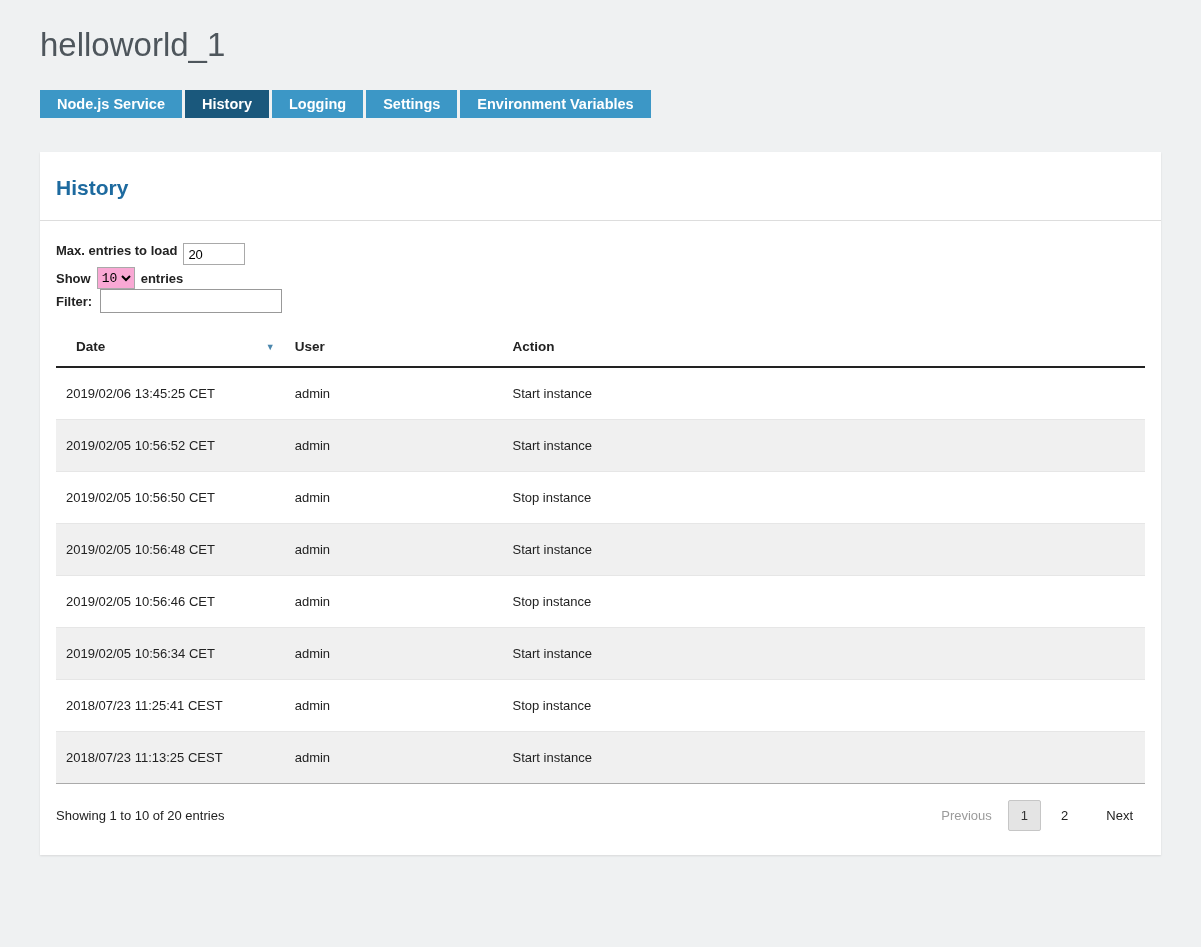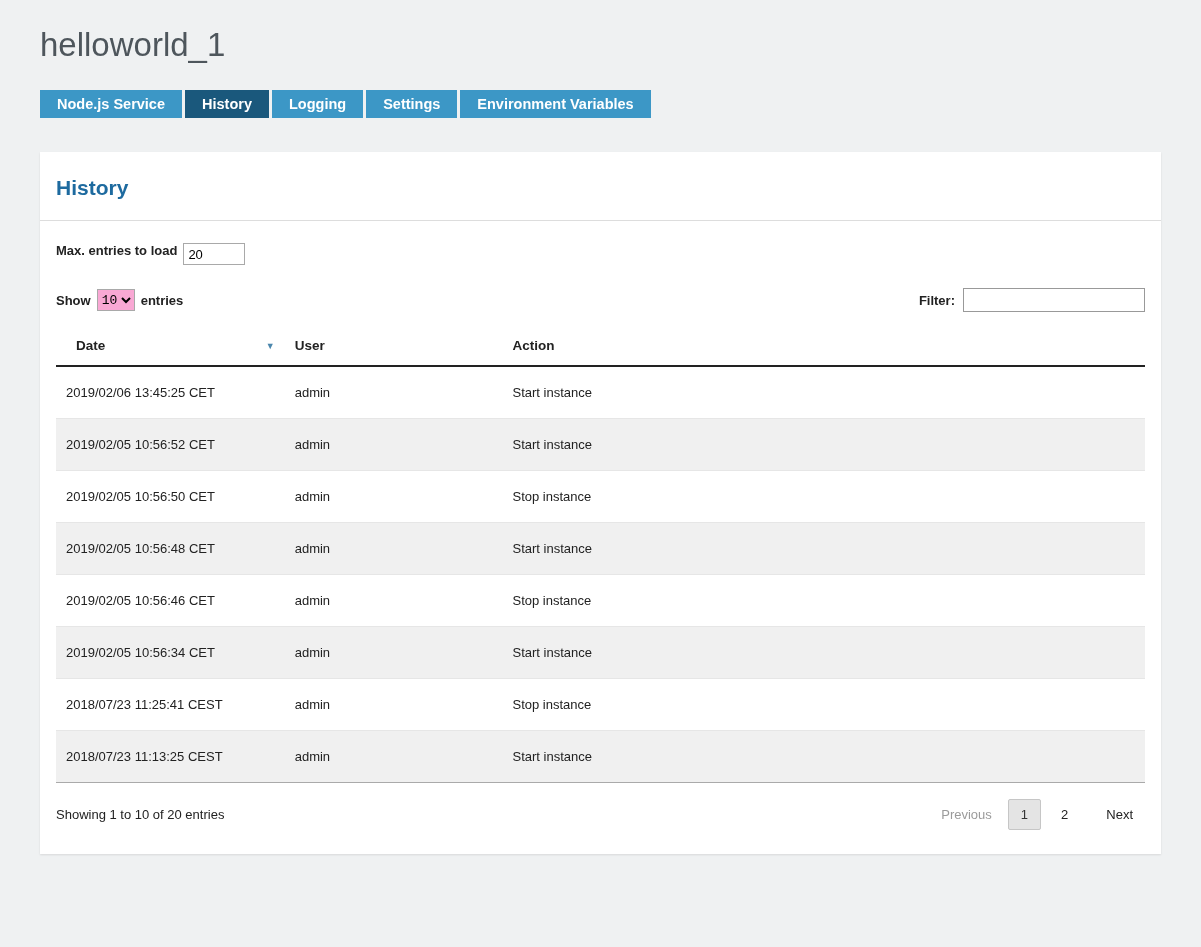--- a/index.html
+++ b/index.html
@@ -71,27 +71,28 @@
   .controls-top input {
     margin-left: 6px;
     width: 62px;
     height: 22px;
     border: 1px solid #a9a9a9;
     font-family: "Liberation Sans", sans-serif;
     font-size: 13px;
     padding: 4px 4px;
   }
   .controls-row {
-    margin-top: 23px;
-    display: flex;
-    align-items: center;
+    margin-top: 2px;
+    display: flex;
+    align-items: flex-start;
     justify-content: space-between;
     font-size: 13px;
     font-weight: bold;
     color: #222;
+    flex-direction: column;
   }
   .show-group { display: flex; align-items: center; gap: 6px; }
   .show-group select {
     height: 22px;
     font-family: Liberation Mono, monospace;
     font-size: 13px;
     border: 1px solid #a9a9a9;
     background: #f9a8d4;
   }
   .filter-group { display: flex; align-items: center; gap: 8px; }

